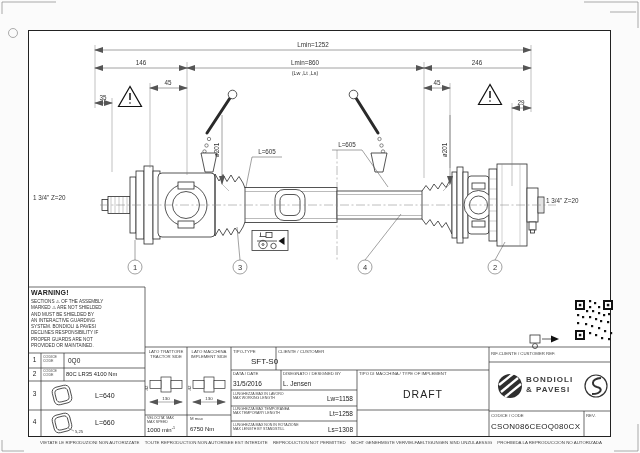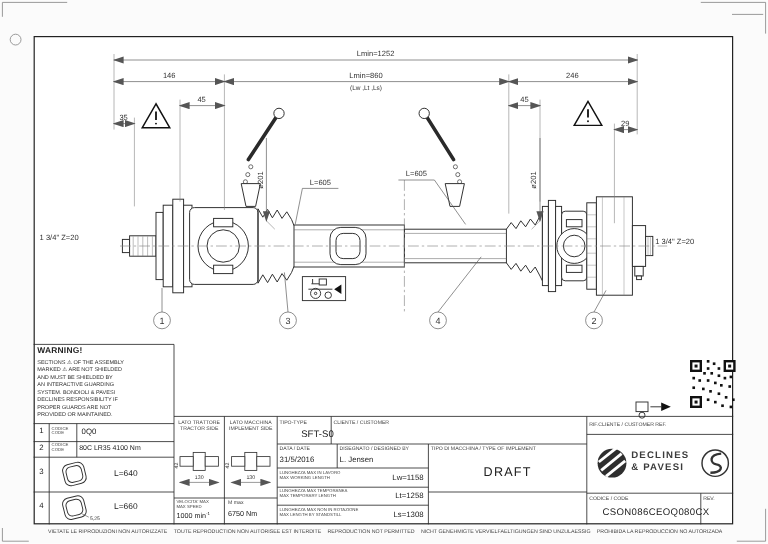--- a/index.html
+++ b/index.html
@@ -451,26 +451,26 @@
 <div class="cell tb-lbl2" style="left:233px;top:422.5px">
   <div>LUNGHEZZA MAX NON IN ROTAZIONE</div>
   <div>MAX LENGTH BY STANDSTILL</div>
 </div>
 <div class="cell tb-val" style="left:305px;top:426px;width:48px;text-align:right">Ls=1308</div>
 
 <div class="cell tb-lbl" style="left:491px;top:351px">RIF.CLIENTE / CUSTOMER REF.</div>
 <div class="cell tb-val" style="left:560px;top:351px"></div>
 
 <div class="cell brand" style="left:526px;top:375px">
-  <div>DECLINES</div>
+  <div>BONDIOLI</div>
   <div>&amp; PAVESI</div>
 </div>
 
 <div class="cell tb-lbl" style="left:491px;top:413px">CODICE / CODE</div>
-<div class="cell code-val" style="left:502px;top:422px">CSON086CEOQ080CX</div>
+<div class="cell code-val" style="left:491px;top:422px">CSON086CEOQ080CX</div>
 <div class="cell tb-lbl" style="left:586px;top:413px">REV.</div>
 
 <div class="footer">
   <span>VIETATE LE RIPRODUZIONI NON AUTORIZZATE</span>
   <span>TOUTE REPRODUCTION NON AUTORISEE EST INTERDITE</span>
   <span>REPRODUCTION NOT PERMITTED</span>
   <span>NICHT GENEHMIGTE VERVIELFAELTIGUNGEN SIND UNZULAESSIG</span>
   <span>PROHIBIDA LA REPRODUCCION NO AUTORIZADA</span>
 </div>
 

